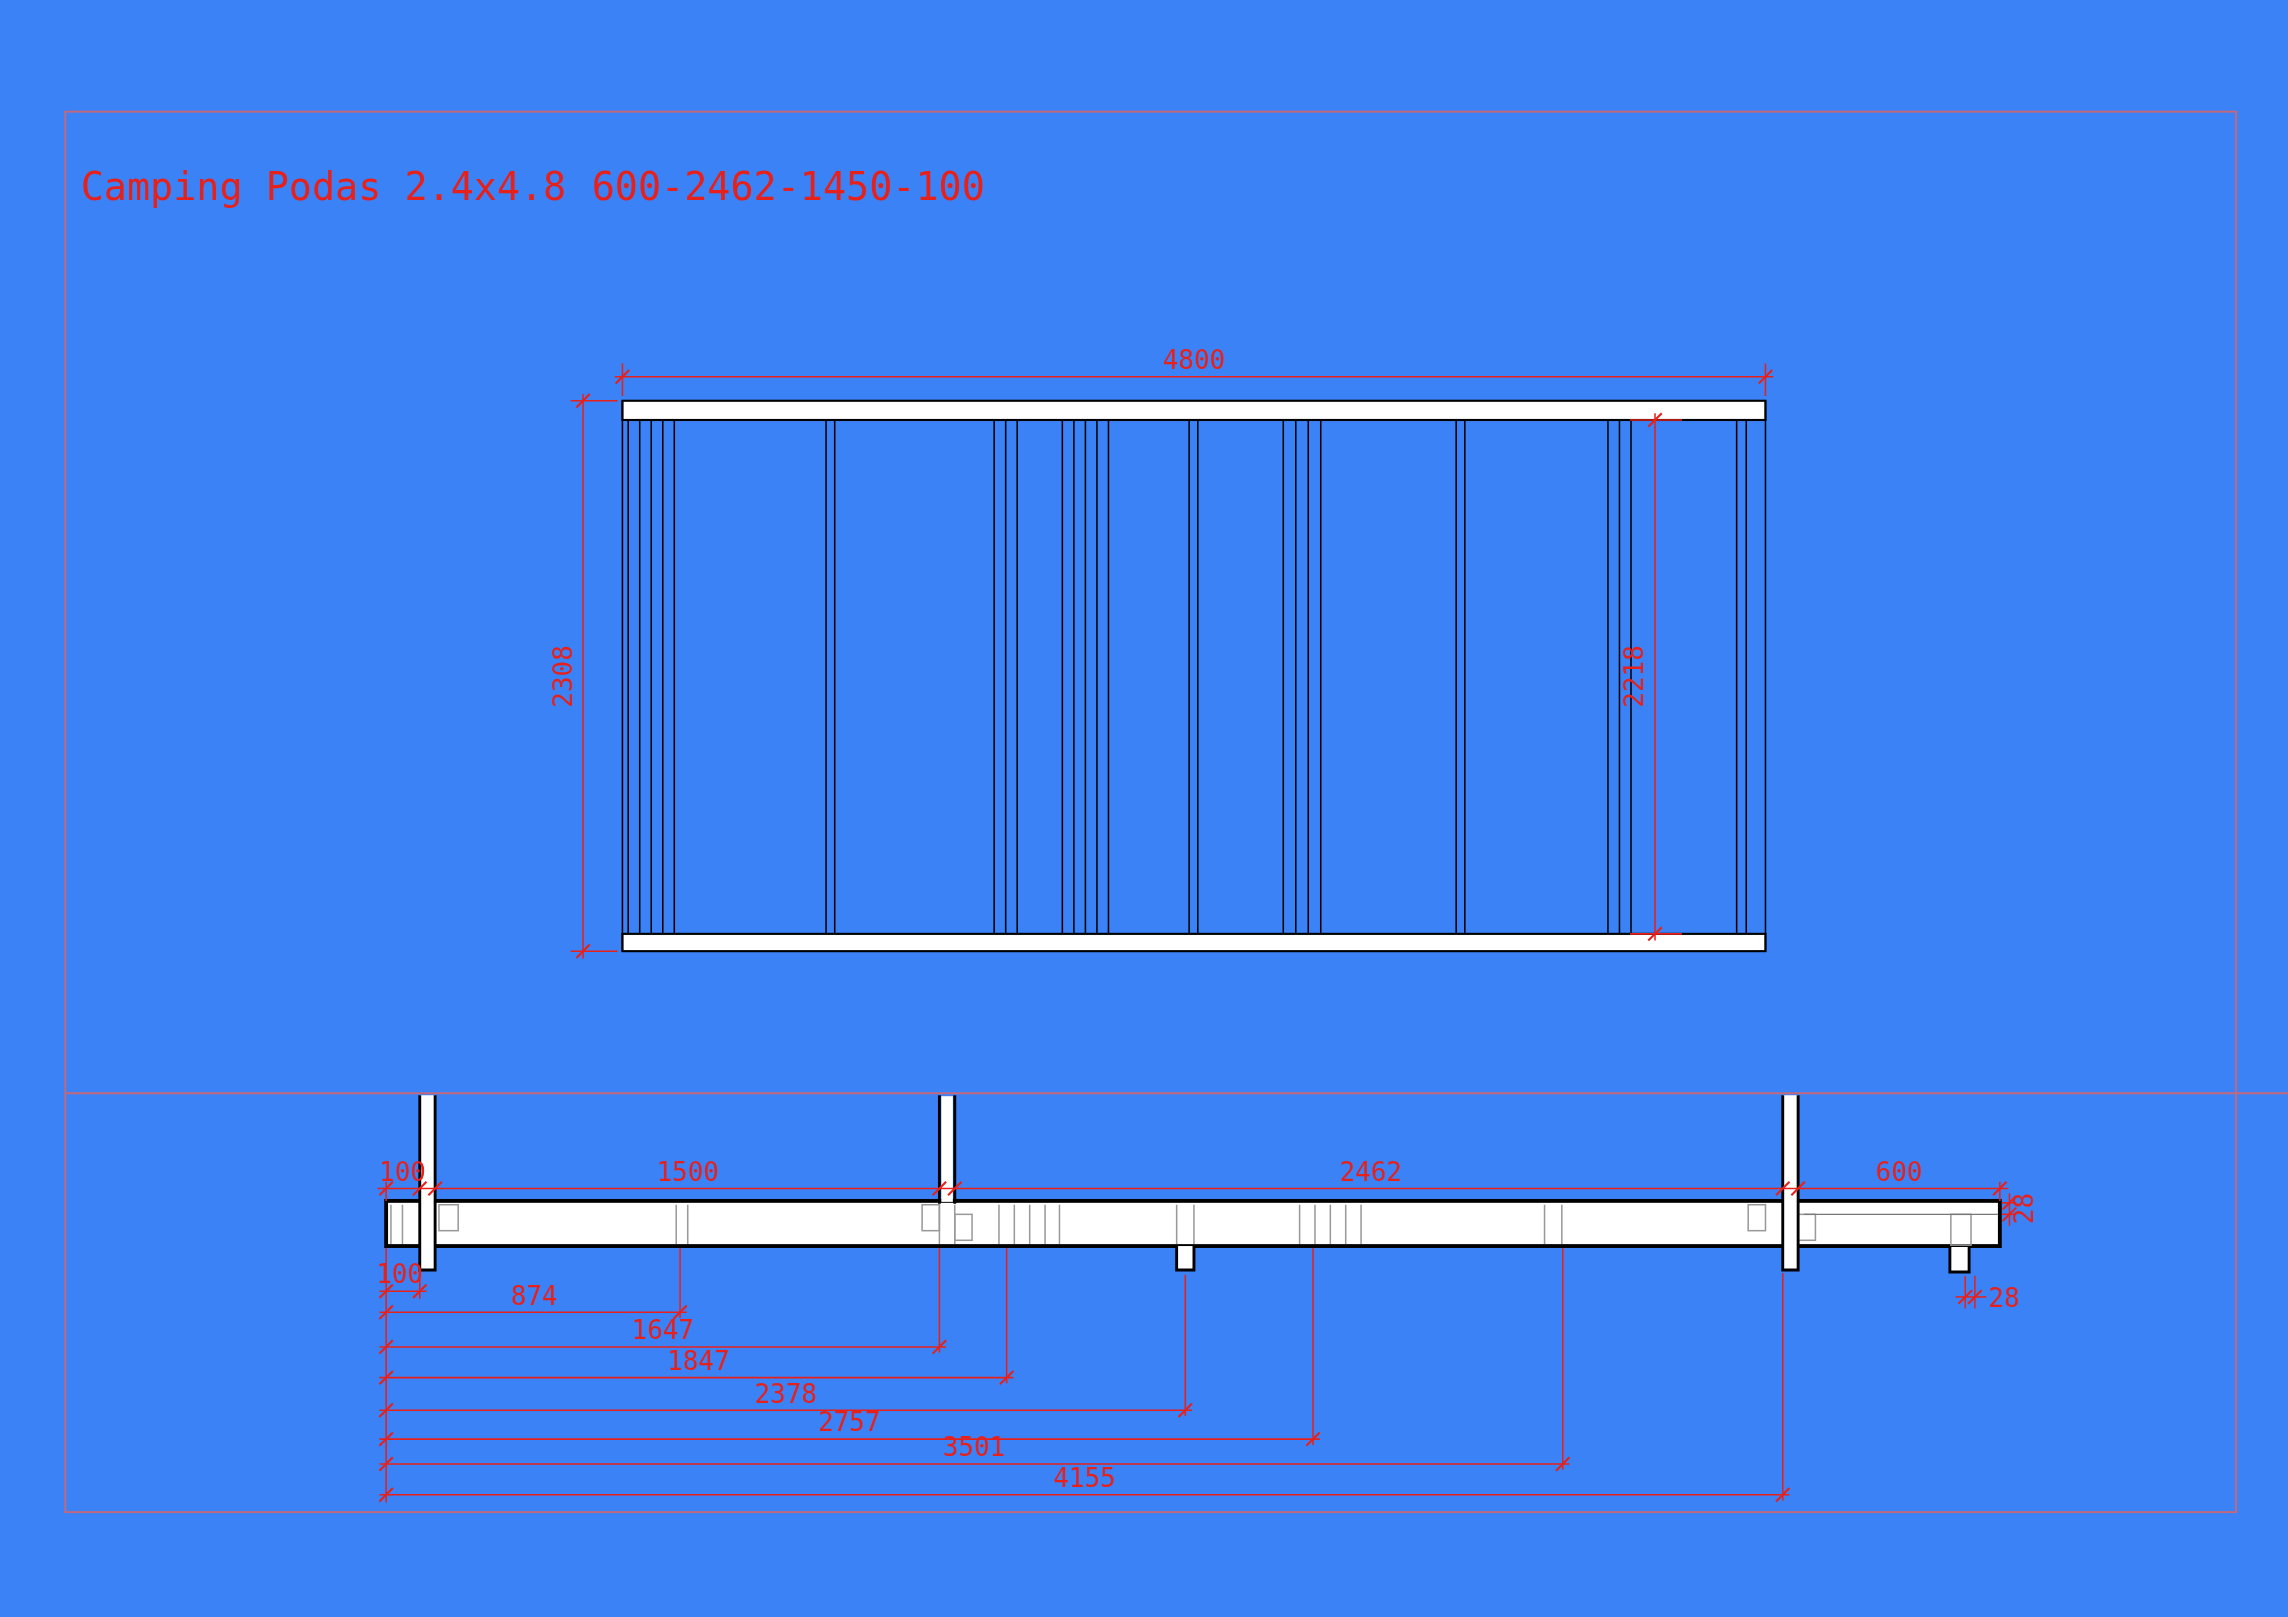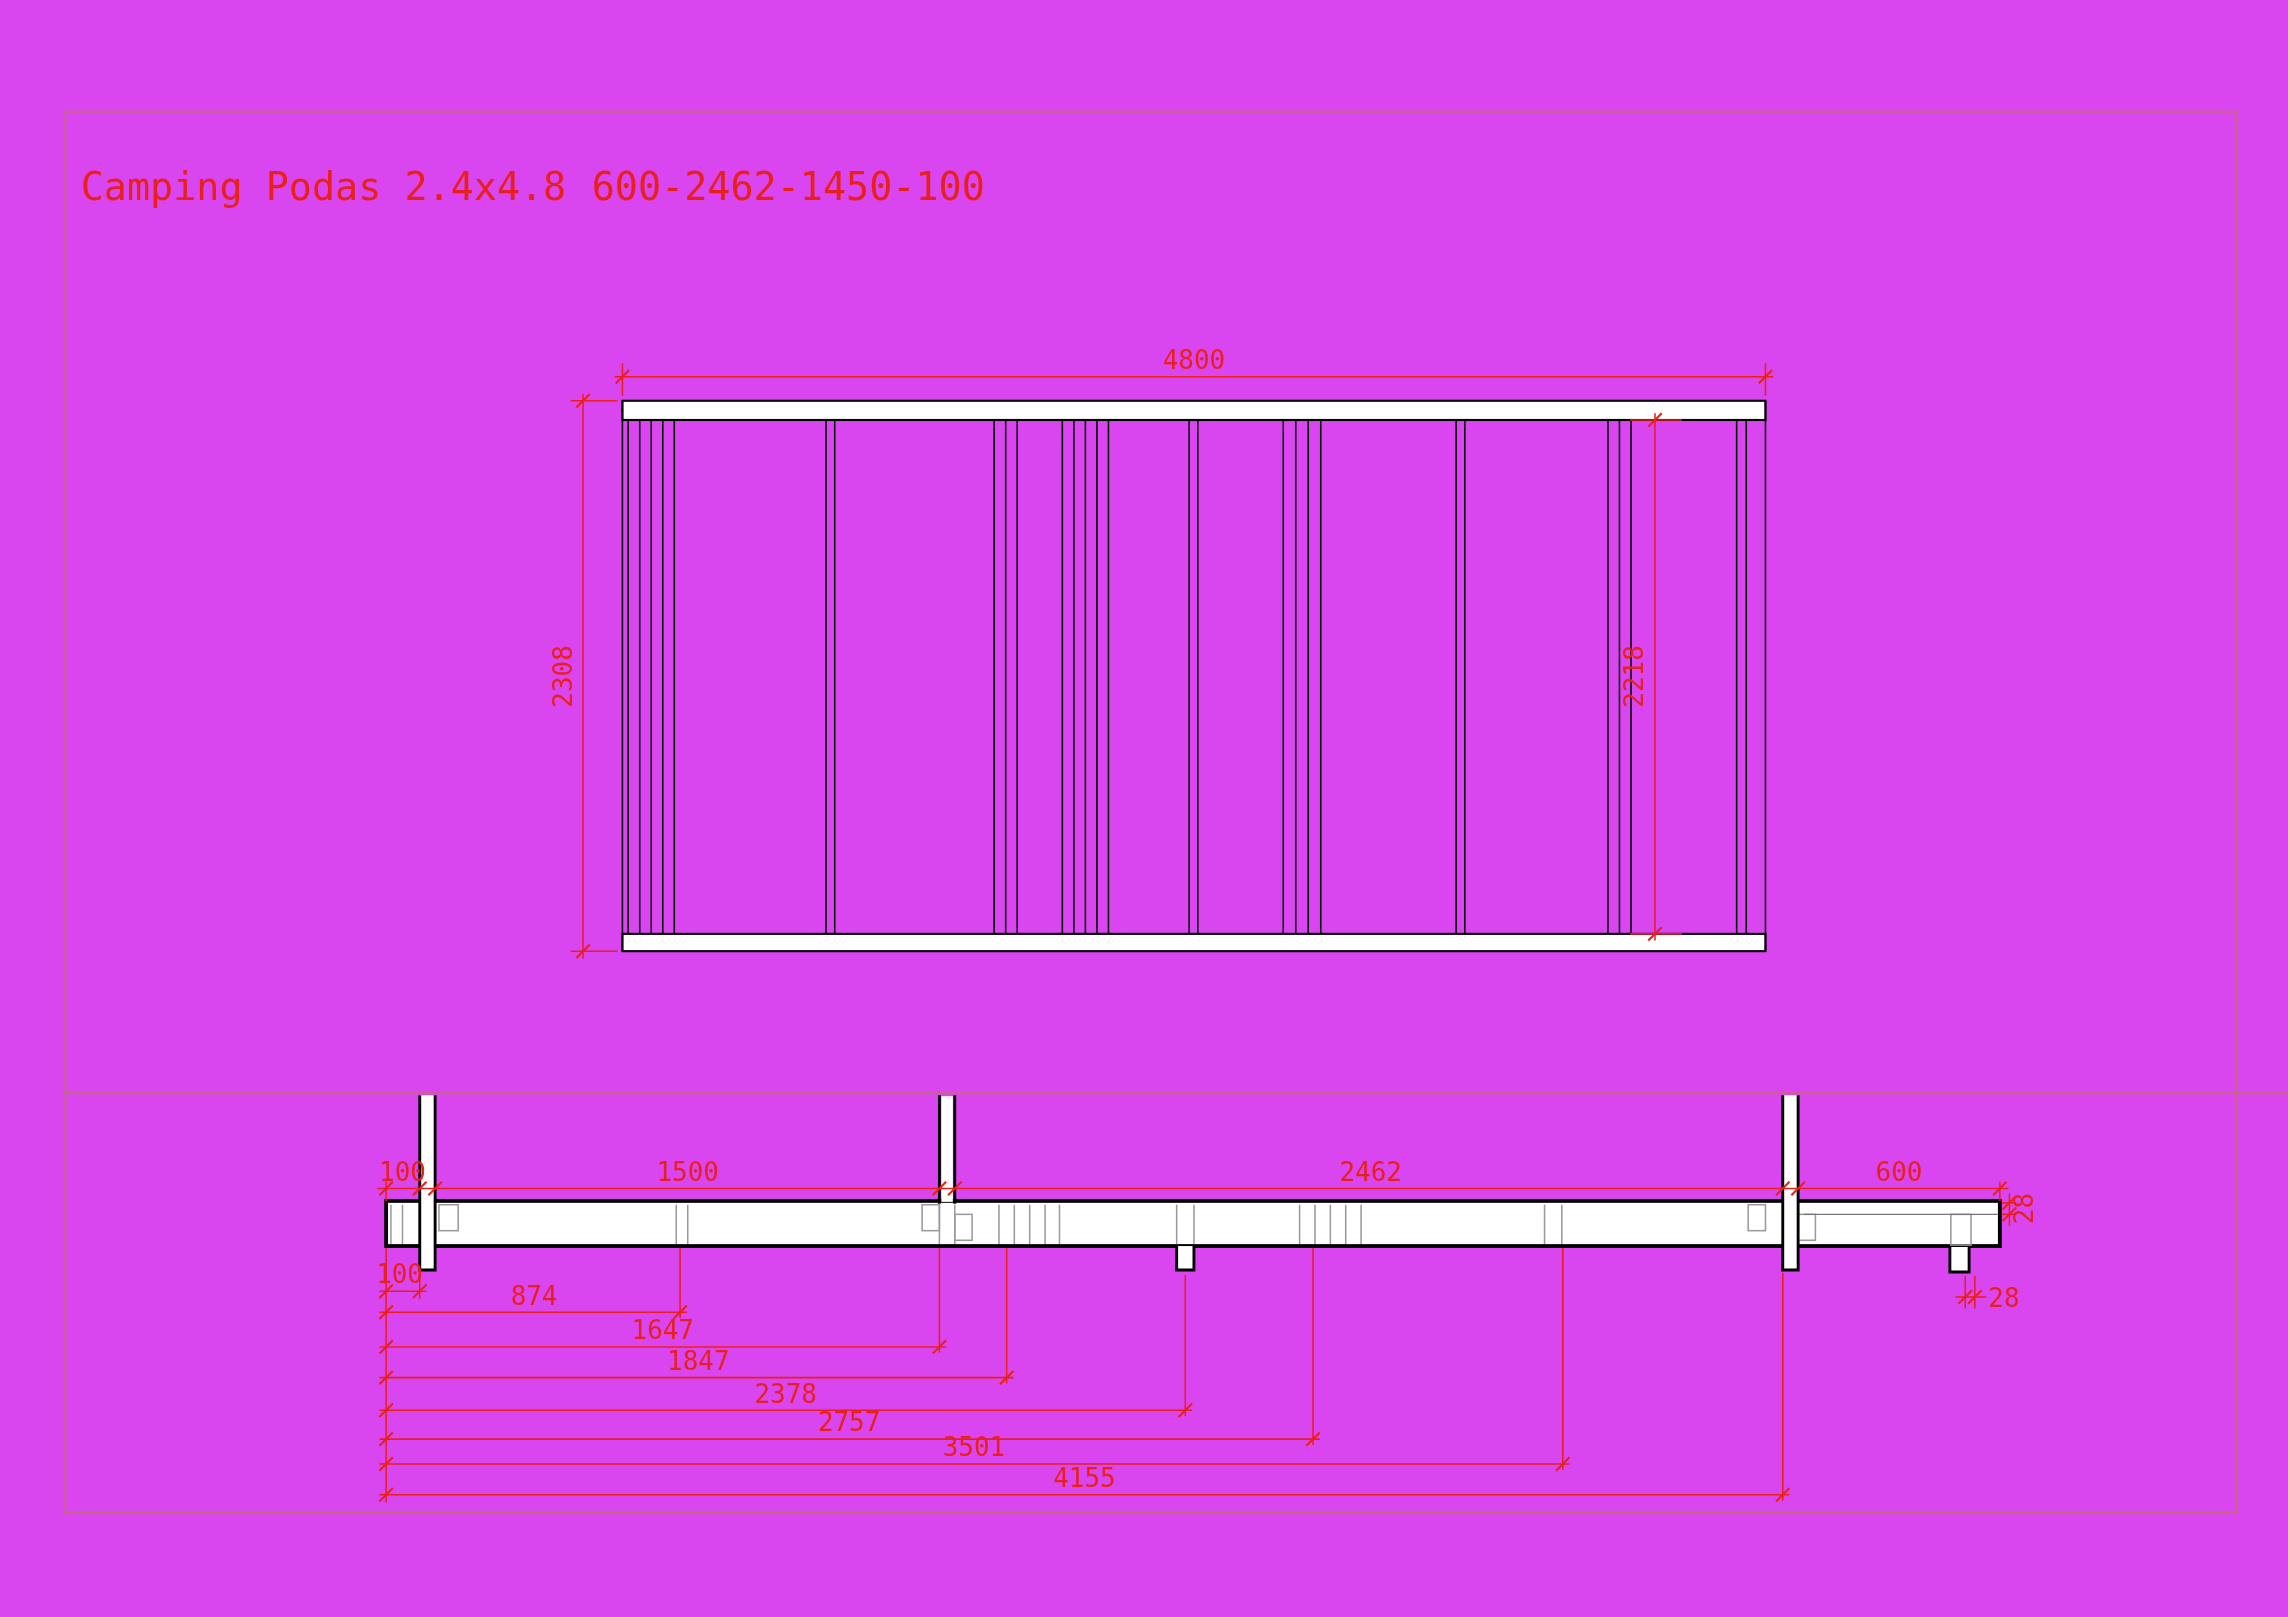--- a/index.html
+++ b/index.html
@@ -1,16 +1,16 @@
 <!DOCTYPE html>
 <html><head>
 <meta charset="utf-8">
 <style>
   html,body{margin:0;padding:0;background:#ffffff;}
-  .sheet{position:relative;width:2288px;height:1618px;background:#d946ef;overflow:hidden;}
+  .sheet{position:relative;width:2288px;height:1618px;background:#3b82f6;overflow:hidden;}
   svg{display:block;}
   text{font-family:"DejaVu Sans Mono","Liberation Mono",monospace;fill:#e8201a;}
   .dimtxt{font-size:27px;}
   .titletxt{font-size:40px;letter-spacing:0px;}
 </style>
 </head>
 <body>
 
 <div class="sheet">
 <svg width="2288" height="1618" viewBox="0 0 2382 1684">

